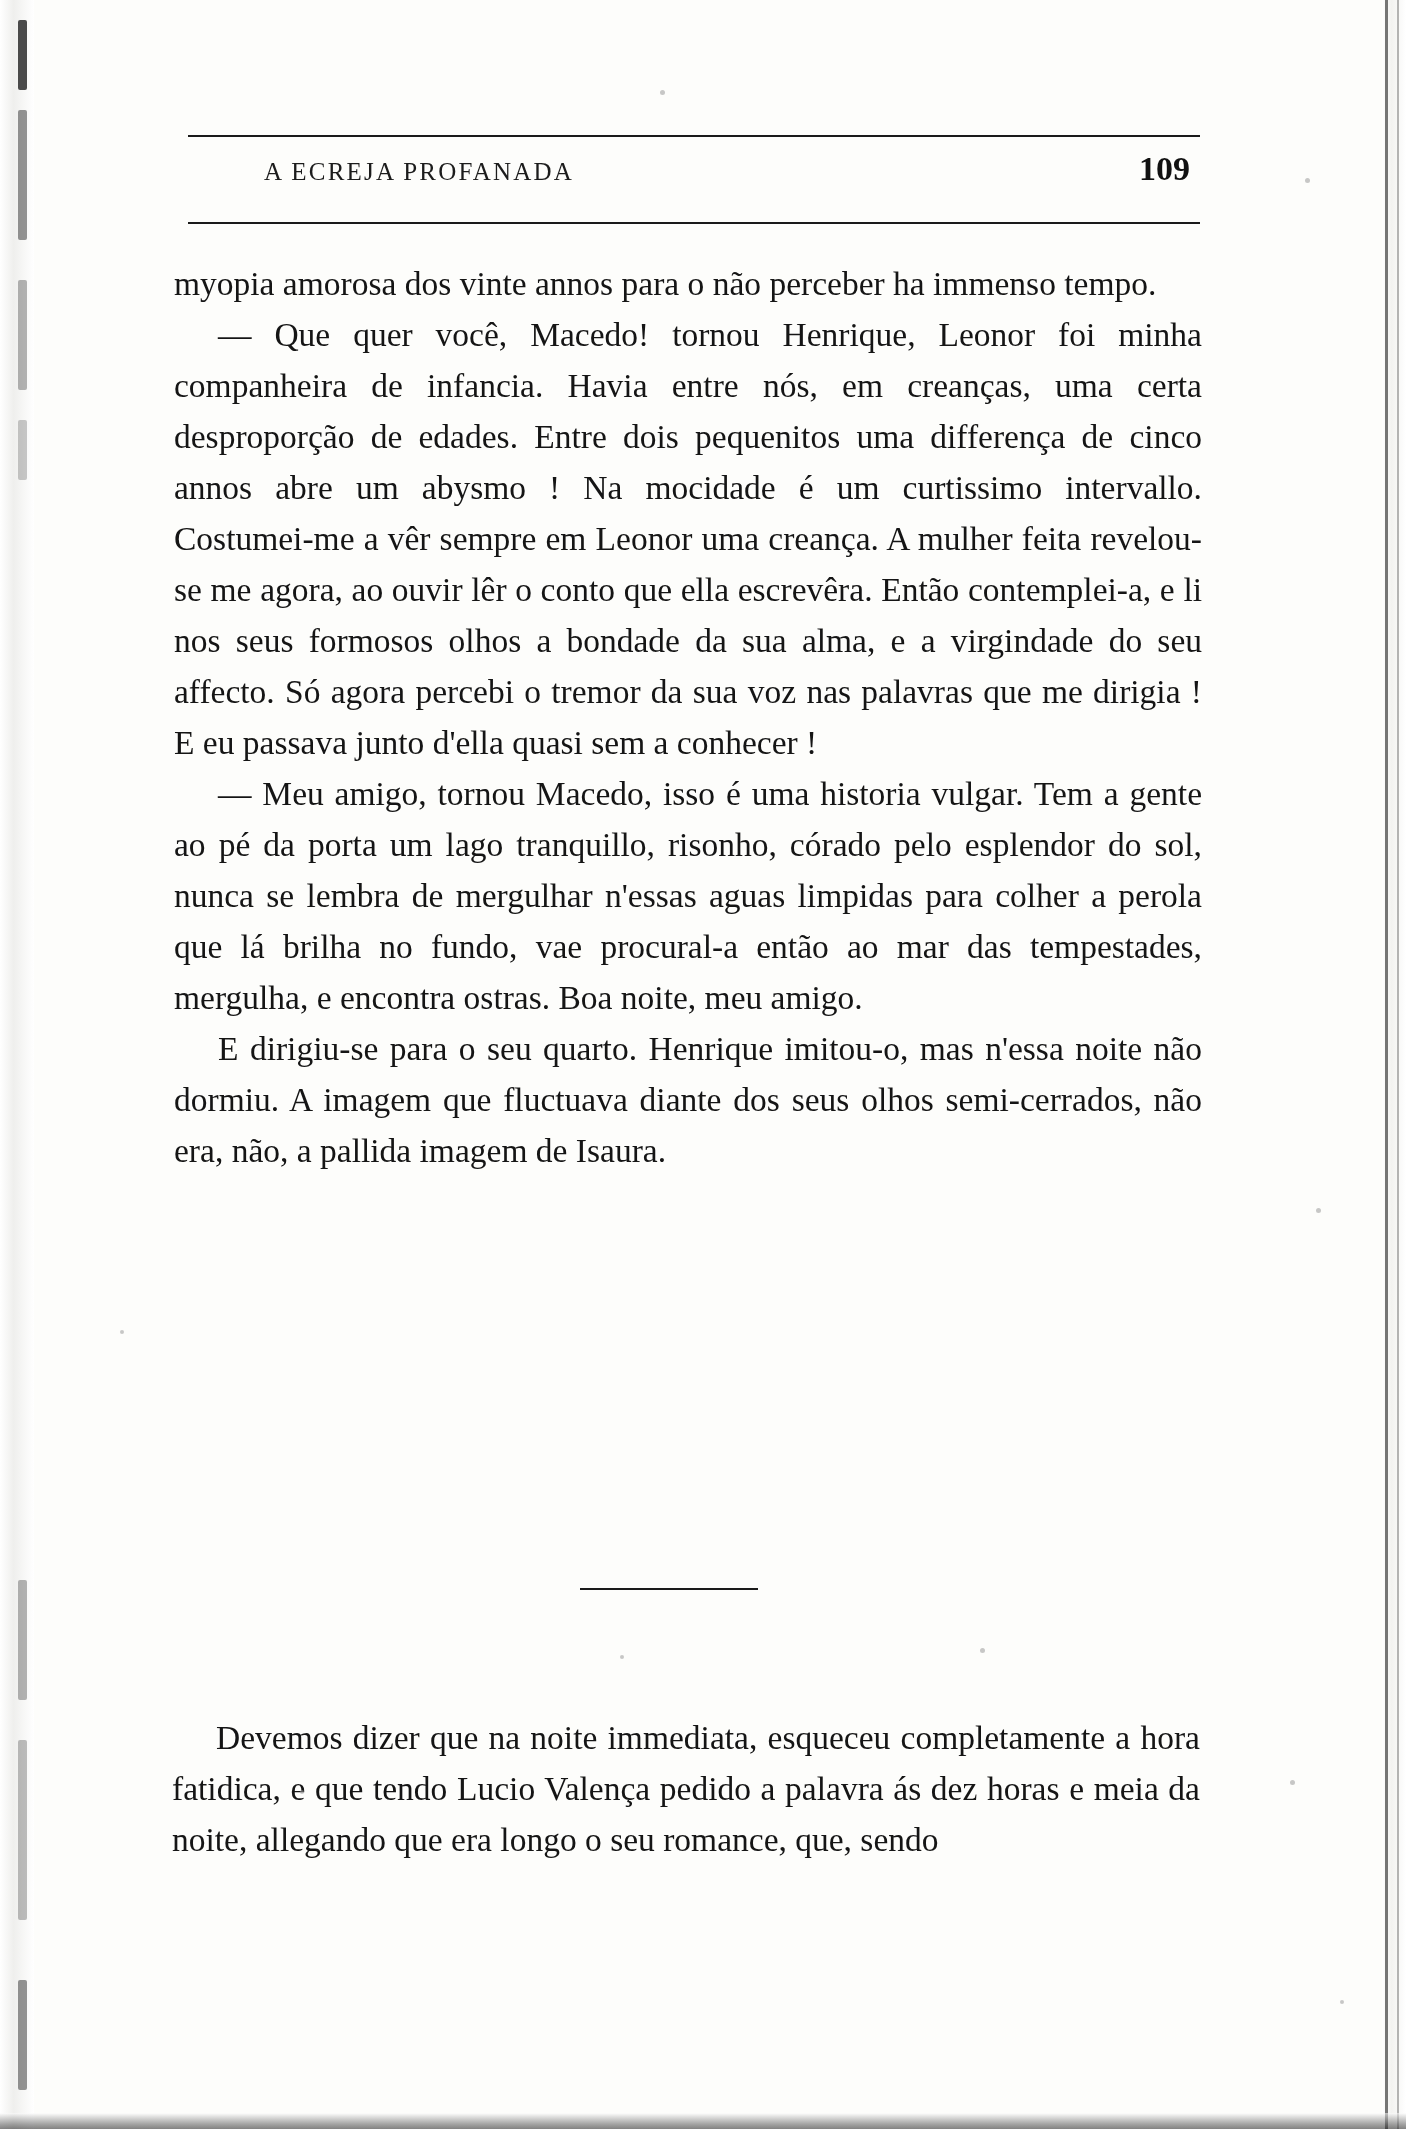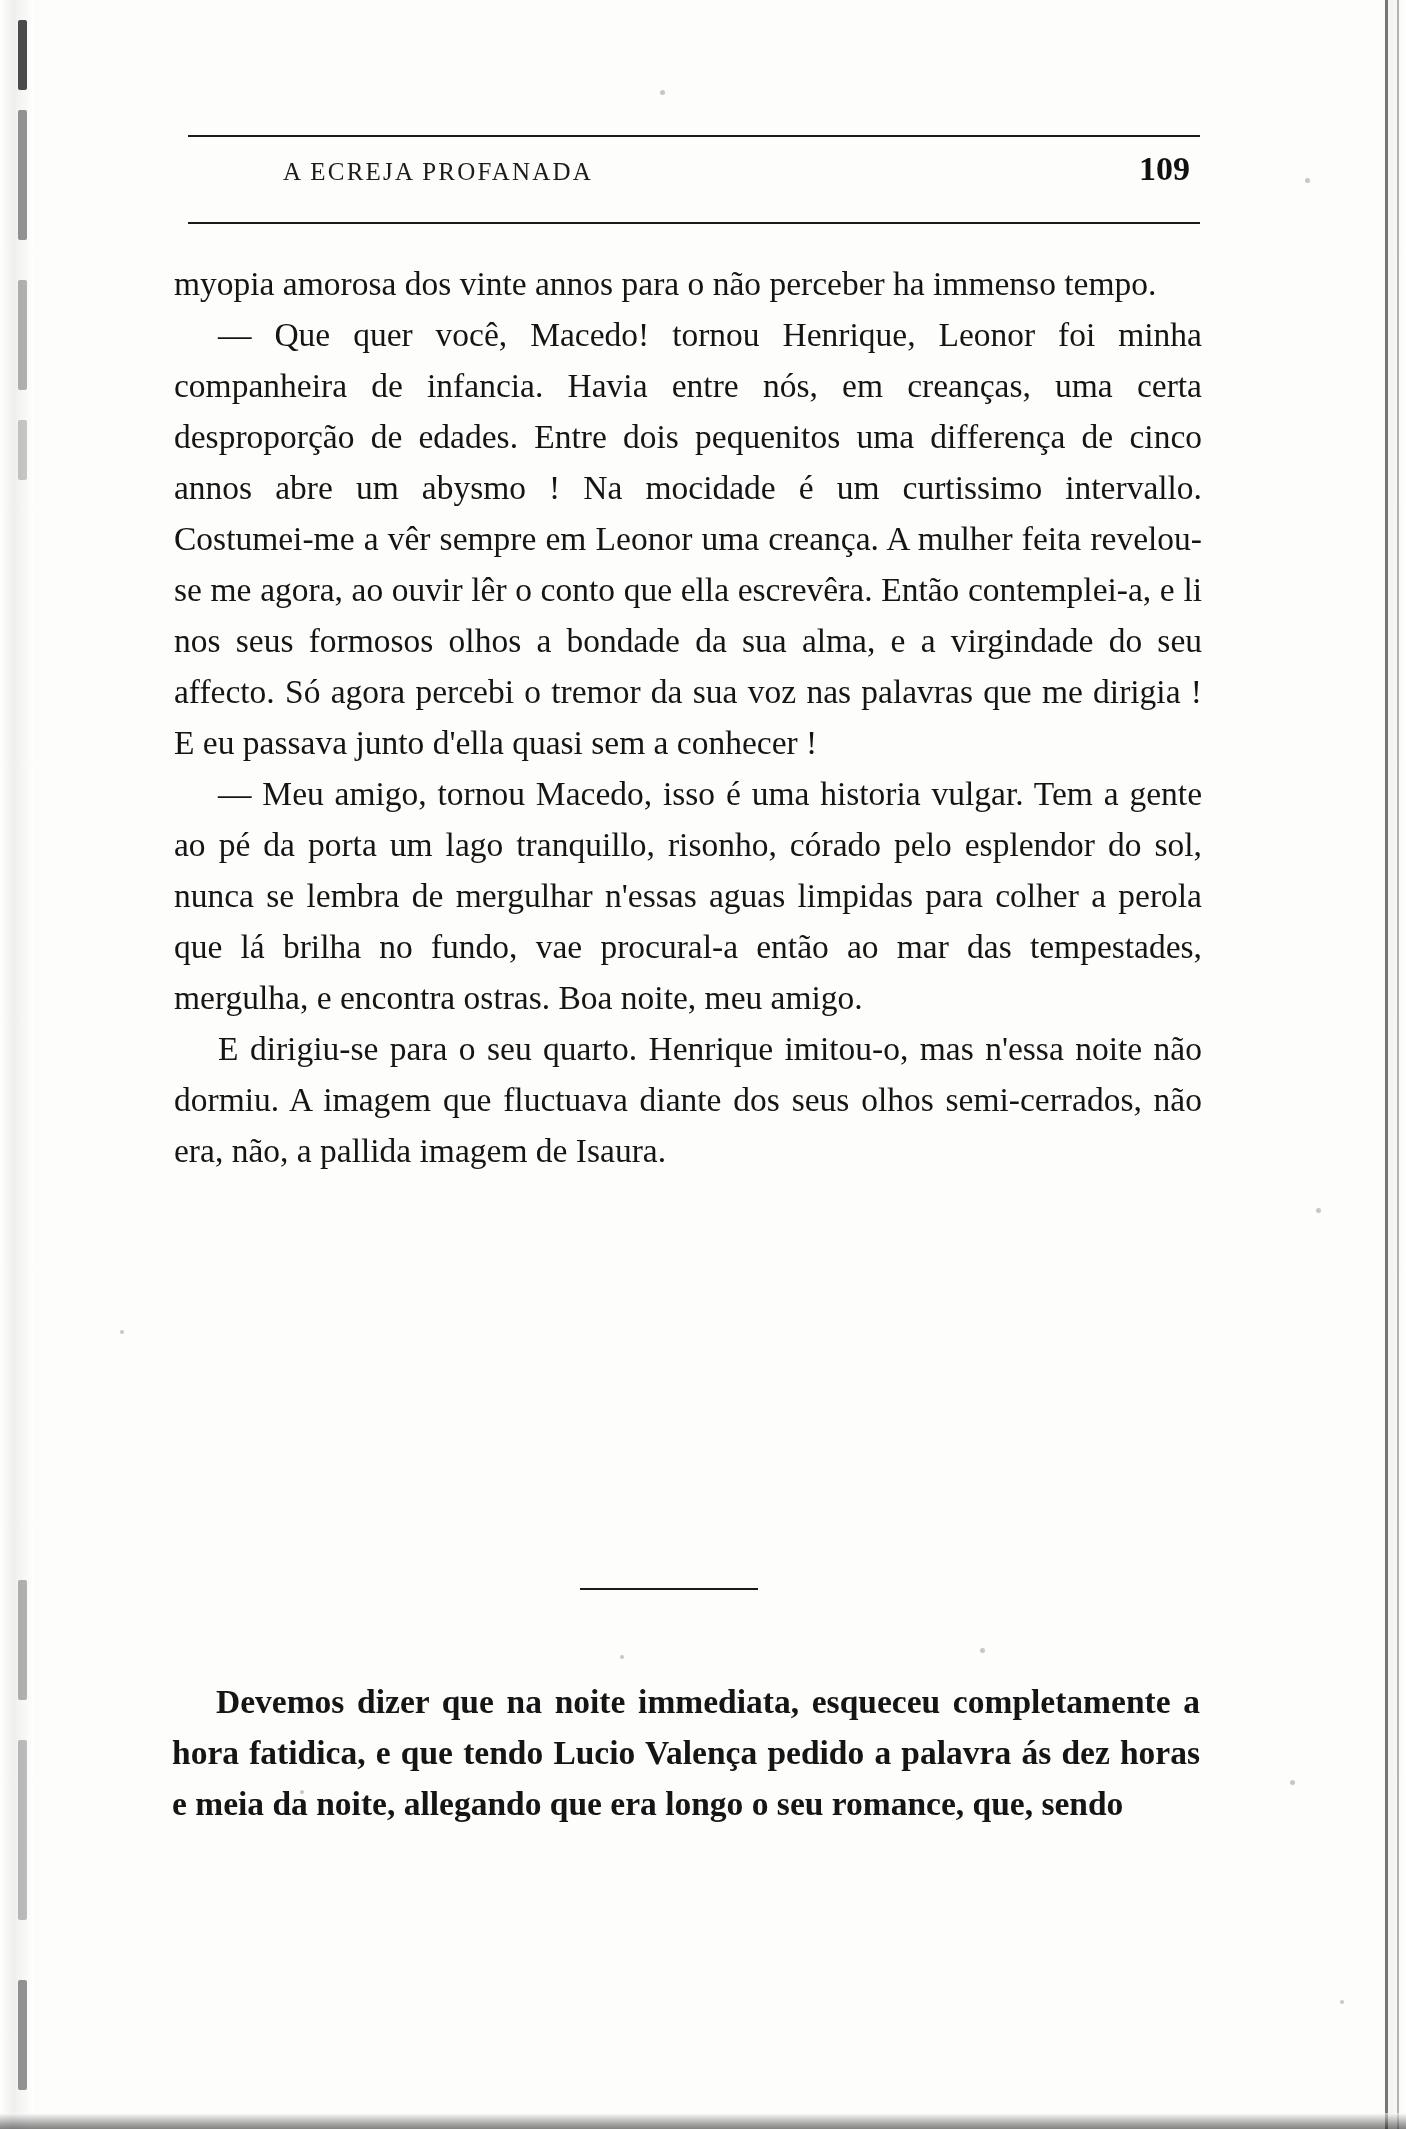--- a/index.html
+++ b/index.html
@@ -118,21 +118,21 @@
     width: 1012px;
     display: flex;
     align-items: baseline;
     justify-content: space-between;
   }
   .head-title {
     font-family: "Liberation Serif", serif;
     font-size: 25px;
     letter-spacing: 2.2px;
     color: #1c1c1c;
-    margin-left: 95px;
+    margin-left: 76px;
     text-align: right;
   }
   .head-pageno {
     font-family: "Liberation Serif", serif;
     font-size: 34px;
     font-weight: 700;
     color: #111111;
     line-height: .8;
     margin-right: 10px;
   }
@@ -168,23 +168,22 @@
     left: 430px;
     top: 1588px;
     width: 178px;
     height: 2px;
     background: #1a1a1a;
   }
 
   .tail-block {
     position: absolute;
     left: 22px;
-    top: 1676px;
+    top: 1712px;
     width: 1028px;
-    font-weight: bold;
   }
 
   
   .speck {
     position: absolute;
     background: #9a9a9a;
     border-radius: 50%;
     opacity: .55;
   }
 </style>

